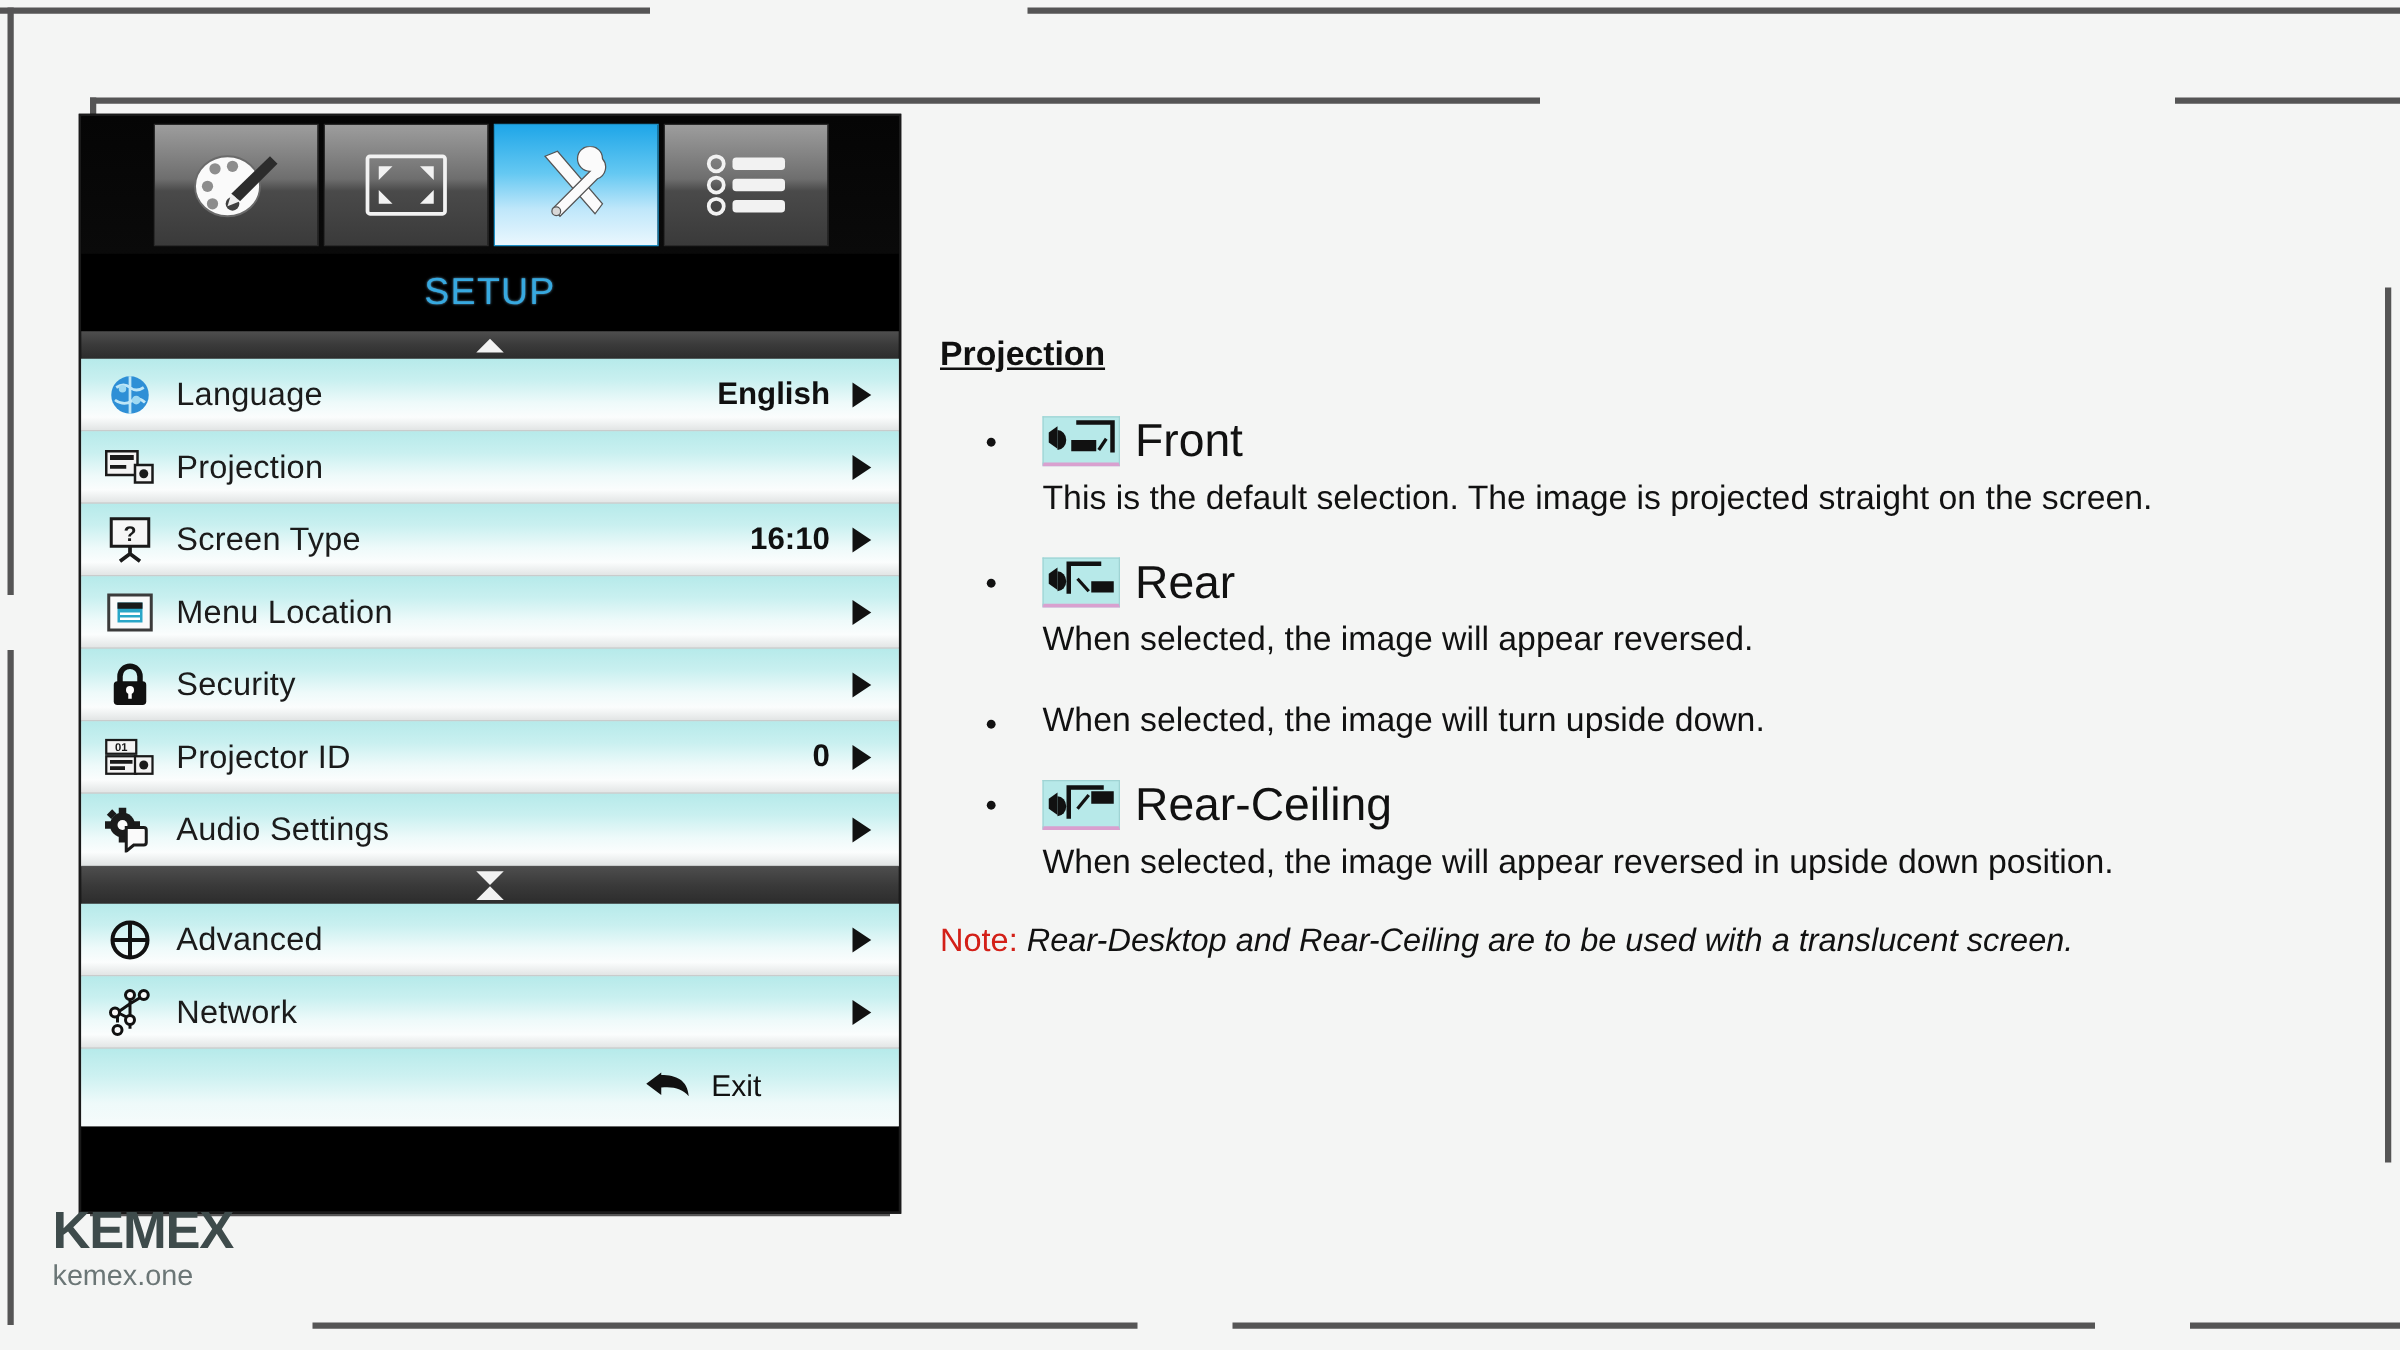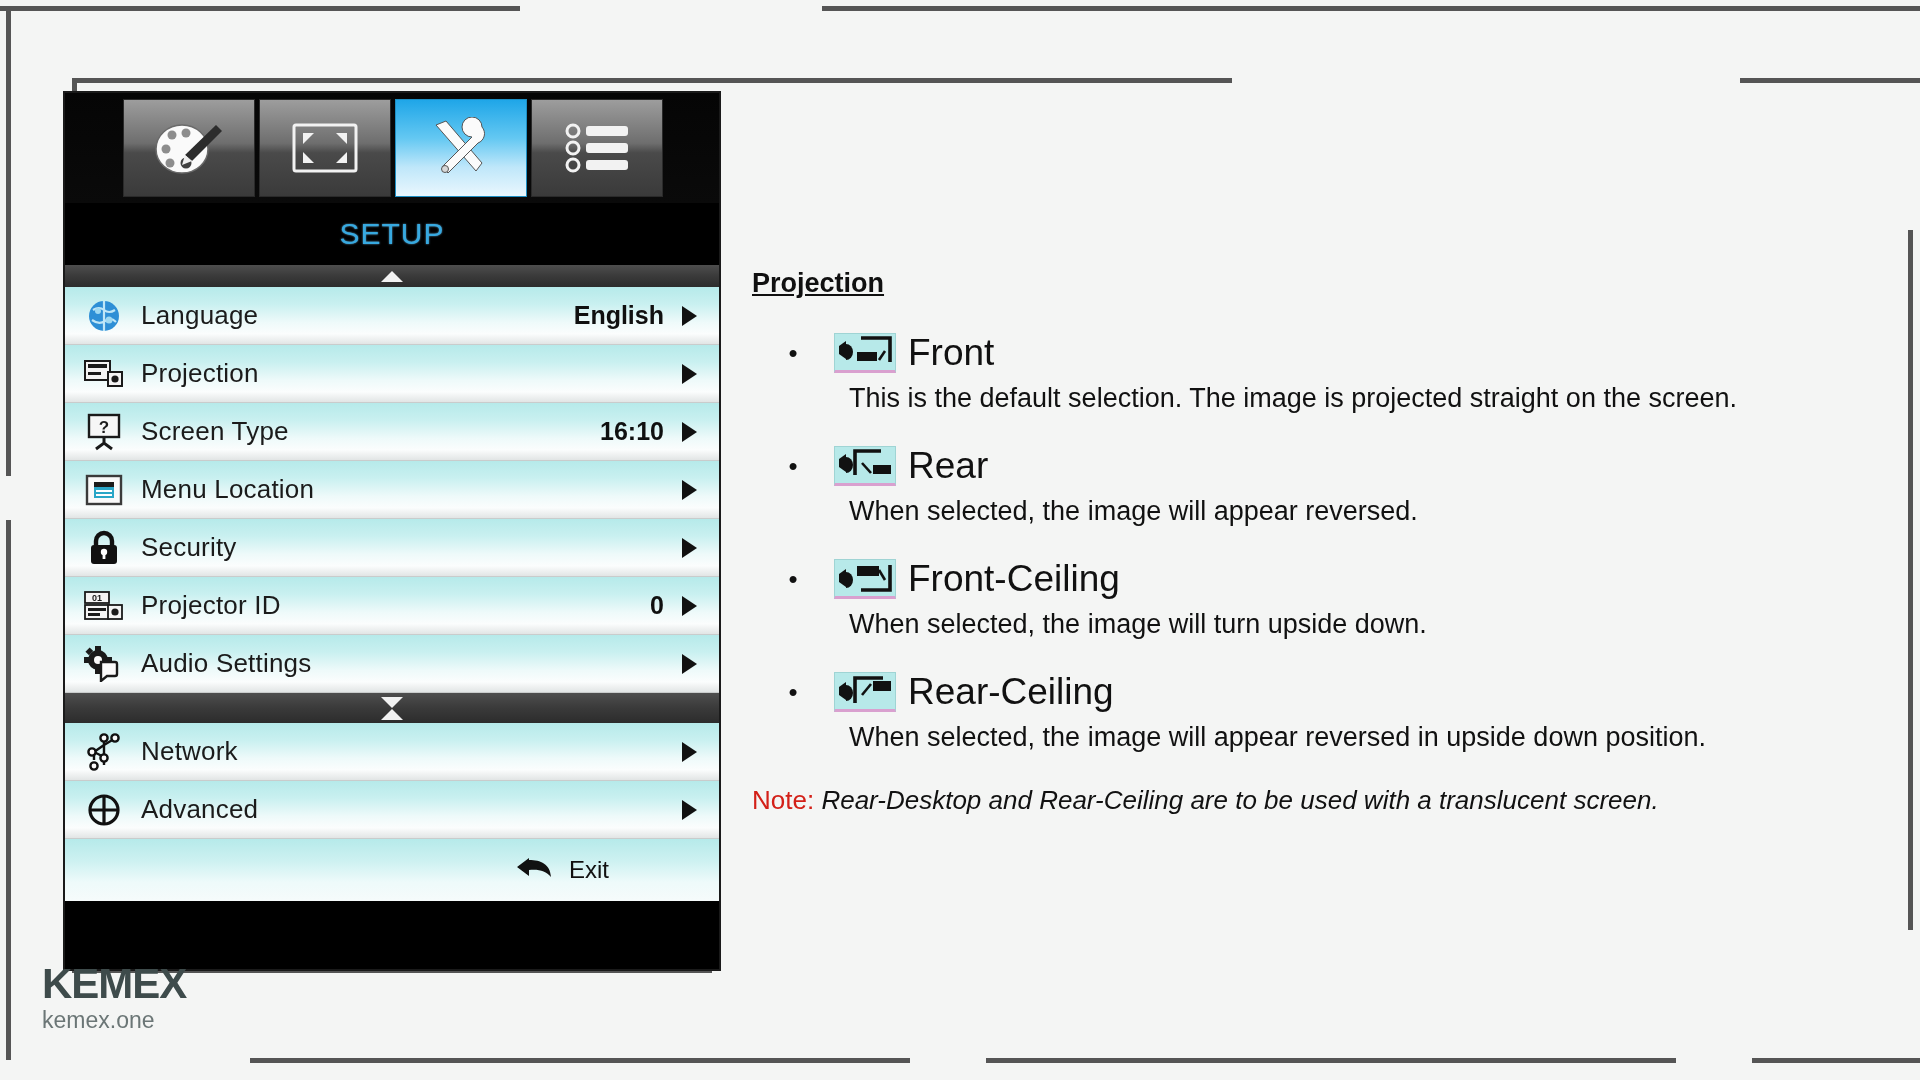--- a/index.html
+++ b/index.html
@@ -185,21 +185,21 @@
     border: 1px solid #9fd4d4;
     border-bottom: 3px solid #d9a0cf;
     position: relative;
     margin-right: 12px;
     flex: 0 0 auto;
   }
   .opt-name { font-size: 37px; color: #111; }
   .opt-desc {
     font-size: 27px;
     color: #111;
-    margin: 6px 0 22px 15px;
+    margin: 6px 0 22px 0;
     white-space: nowrap;
   }
   .note-line {
     margin-top: 10px;
     font-size: 26px;
     white-space: nowrap;
   }
   .note-word { color: #d32018; font-weight: normal; }
   .note-text { color: #111; font-style: italic; }
 
@@ -417,46 +417,46 @@
 
     <div class="scrollstrip dual">
       <span class="tri-down"></span>
       <span class="tri-up"></span>
     </div>
 
     <div class="rows">
 
       <div class="row">
         <span class="ico">
+          <svg width="34" height="34" viewBox="0 0 34 34">
+            <circle cx="17" cy="17" r="14" fill="none" stroke="#111" stroke-width="3.2"></circle>
+            <path d="M17 2 v30 M2 17 h30" stroke="#111" stroke-width="3.2"></path>
+          </svg>
+        </span>
+        <span class="label">Advanced</span>
+        <span class="value"></span>
+        <span class="arrow"></span>
+      </div>
+
+      <div class="row">
+        <span class="ico">
           <svg width="36" height="38" viewBox="0 0 36 38">
             <g stroke="#111" stroke-width="2.4" fill="none">
               <path d="M18 6 v26 M18 12 L8 19 M18 12 L28 6 M18 24 L8 19 M8 19 v8"></path>
             </g>
             <g fill="#fafafa" stroke="#111" stroke-width="2.4">
               <circle cx="18" cy="5" r="3.6"></circle>
               <circle cx="29" cy="5" r="3.6"></circle>
               <circle cx="6" cy="19" r="3.6"></circle>
               <circle cx="18" cy="25" r="3.6"></circle>
               <circle cx="8" cy="33" r="3.6"></circle>
             </g>
           </svg>
         </span>
         <span class="label">Network</span>
-        <span class="value"></span>
-        <span class="arrow"></span>
-      </div>
-
-      <div class="row">
-        <span class="ico">
-          <svg width="34" height="34" viewBox="0 0 34 34">
-            <circle cx="17" cy="17" r="14" fill="none" stroke="#111" stroke-width="3.2"></circle>
-            <path d="M17 2 v30 M2 17 h30" stroke="#111" stroke-width="3.2"></path>
-          </svg>
-        </span>
-        <span class="label">Advanced</span>
         <span class="value"></span>
         <span class="arrow"></span>
       </div>
 
       <div class="row exitrow">
         <span>
           <svg width="38" height="28" viewBox="0 0 38 28">
             <path d="M14 4 L2 13 L14 22 v-6 c10 -1 17 1 22 7 c-1 -13 -10 -17 -22 -17 z" fill="#111"></path>
           </svg>
         </span>
@@ -503,32 +503,20 @@
           </span>
           <span class="opt-name">Rear</span>
         </div>
         <div class="opt-desc">When selected, the image will appear reversed.</div>
       </div>
     </div>
 
     <div class="bullet-item">
       <span class="bullet-dot">•</span>
       <div class="bullet-body">
-        <div class="opt-head">
-          <span class="proj-icon">
-            <svg width="60" height="36" viewBox="0 0 60 36">
-              <path d="M4 14 L11 9 v18 L4 22 z" fill="#111"></path>
-              <path d="M11 12 a7 8 0 0 1 0 16 z" fill="#111"></path>
-              <rect x="22" y="6" width="22" height="10" fill="#111"></rect>
-              <path d="M26 30 H55 V5" stroke="#111" stroke-width="3.6" fill="none"></path>
-              <path d="M44 10 L50 20" stroke="#111" stroke-width="2.6"></path>
-            </svg>
-          </span>
-          <span class="opt-name">Front-Ceiling</span>
-        </div>
         <div class="opt-desc">When selected, the image will turn upside down.</div>
       </div>
     </div>
 
     <div class="bullet-item">
       <span class="bullet-dot">•</span>
       <div class="bullet-body">
         <div class="opt-head">
           <span class="proj-icon">
             <svg width="60" height="36" viewBox="0 0 60 36">

